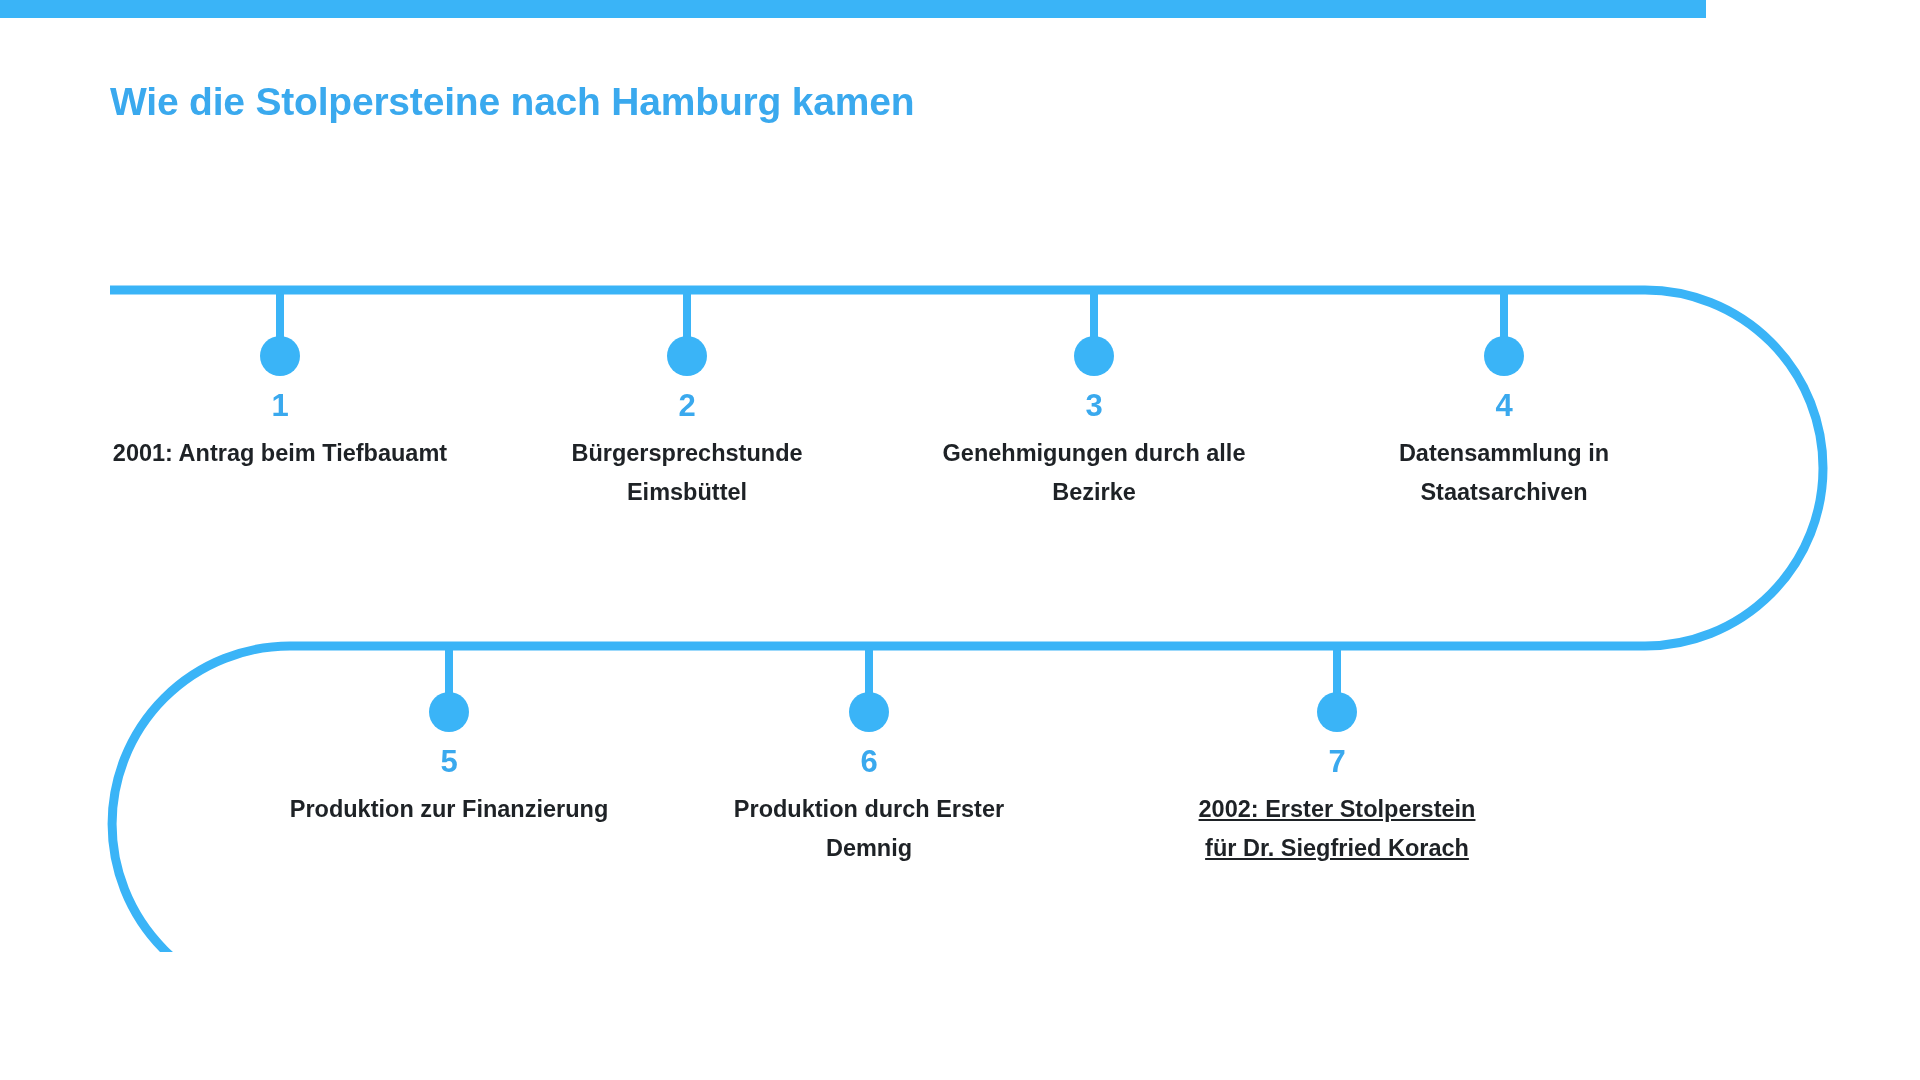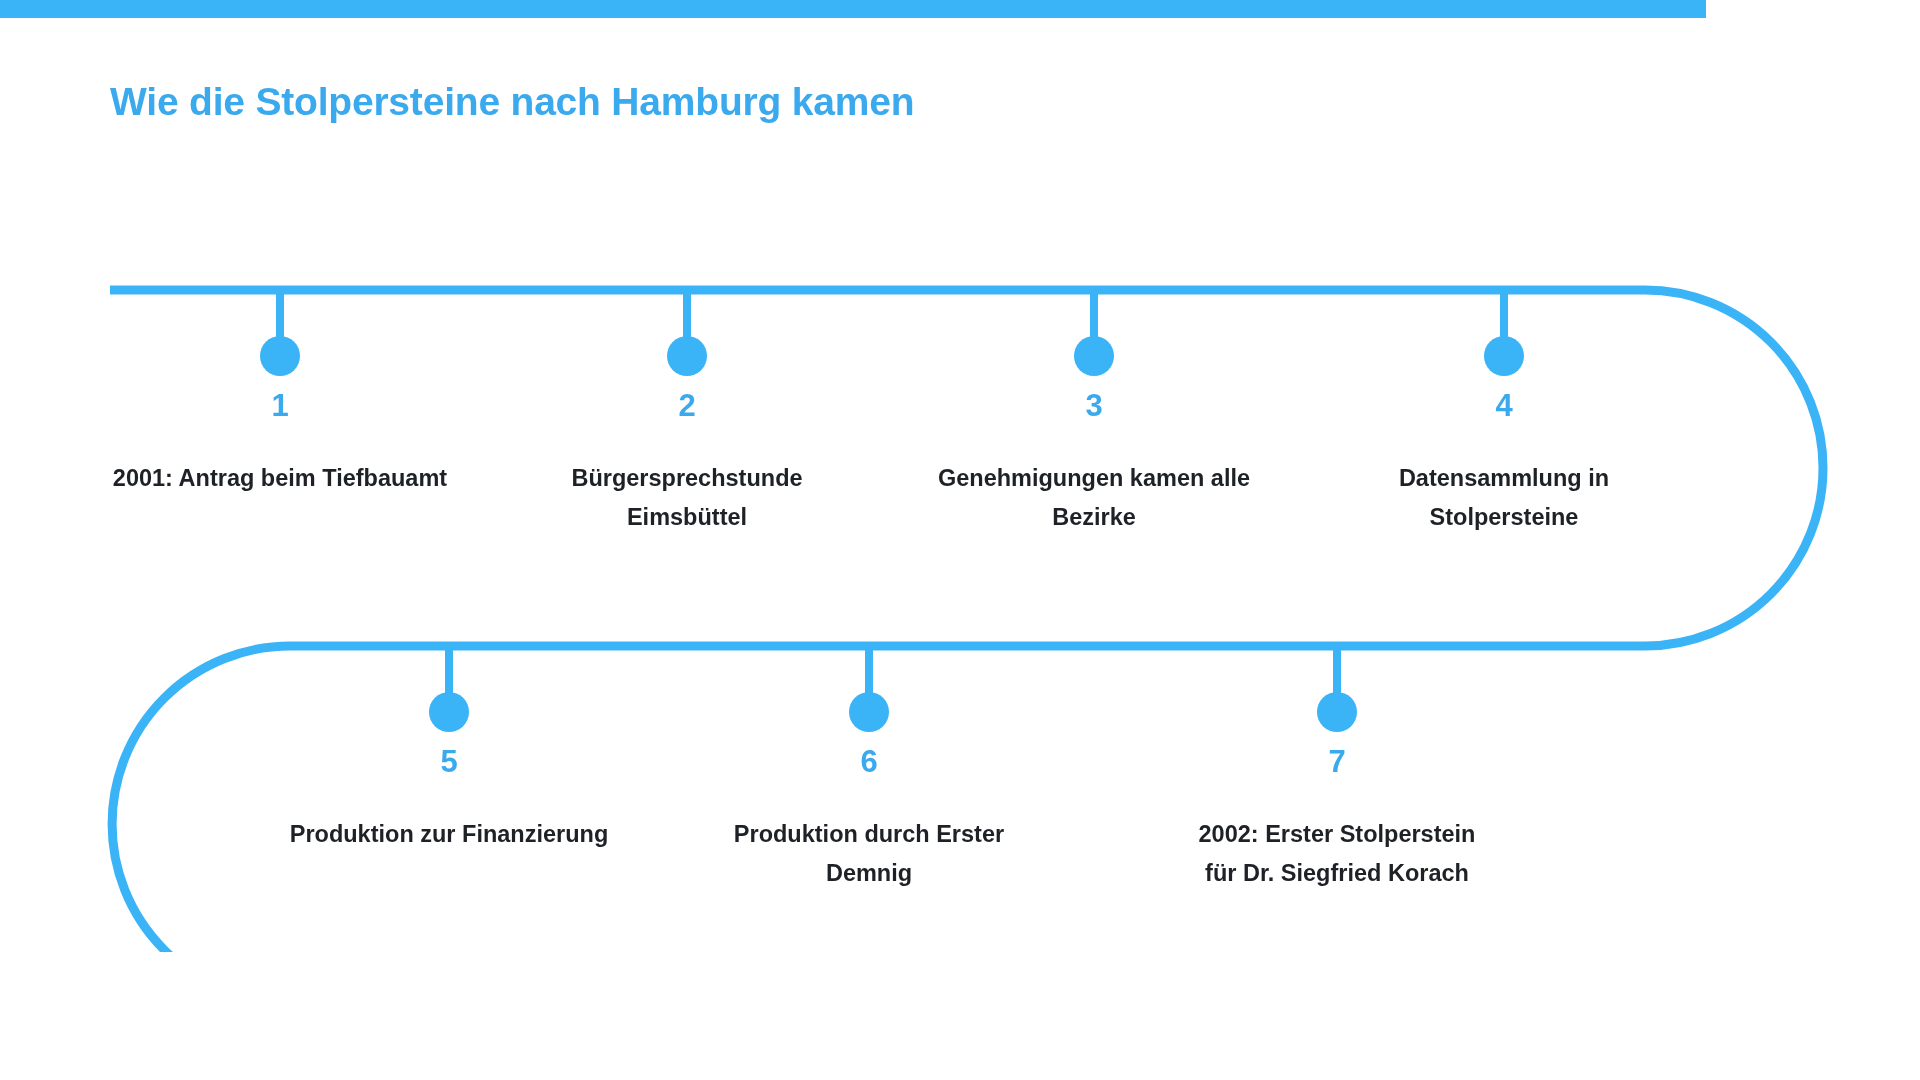--- a/index.html
+++ b/index.html
@@ -96,21 +96,20 @@
   .marker .label {
     position: absolute;
     left: -170px;
     top: 144px;
     width: 340px;
     text-align: center;
     font-size: 23.5px;
     font-weight: bold;
     color: #1E2226;
     line-height: 1.68;
-    margin-top: 25px;
   }
 </style>
 </head>
 <body>
 
 <div id="canvas">
 
   <div class="bar-top"></div>
   <div class="bar-bottom-right"></div>
 
@@ -136,44 +135,44 @@
     <div class="stem"></div>
     <div class="dot"></div>
     <div class="num">2</div>
     <div class="label">Bürgersprechstunde Eimsbüttel</div>
   </div>
 
   <div class="marker" style="left:1094px; top:290px;">
     <div class="stem"></div>
     <div class="dot"></div>
     <div class="num">3</div>
-    <div class="label">Genehmigungen kamen alle Bezirke</div>
+    <div class="label">Genehmigungen durch alle Bezirke</div>
   </div>
 
   <div class="marker" style="left:1504px; top:290px;">
     <div class="stem"></div>
     <div class="dot"></div>
     <div class="num">4</div>
-    <div class="label">Datensammlung in Stolpersteine</div>
+    <div class="label">Datensammlung in Staatsarchiven</div>
   </div>
 
   <div class="marker" style="left:449px; top:646px;">
     <div class="stem"></div>
     <div class="dot"></div>
     <div class="num">5</div>
     <div class="label">Produktion zur Finanzierung</div>
   </div>
 
   <div class="marker" style="left:869px; top:646px;">
     <div class="stem"></div>
     <div class="dot"></div>
     <div class="num">6</div>
     <div class="label">Produktion durch Erster Demnig</div>
   </div>
 
   <div class="marker" style="left:1337px; top:646px;">
     <div class="stem"></div>
     <div class="dot"></div>
     <div class="num">7</div>
-    <div class="label" style="width:300px; left:-150px;">2002: Erster Stolperstein für Dr. Siegfried Korach</div>
+    <div class="label" style="width:300px; left:-150px;text-decoration:underline;">2002: Erster Stolperstein für Dr. Siegfried Korach</div>
   </div>
 
 </div>
 
 </body></html>

